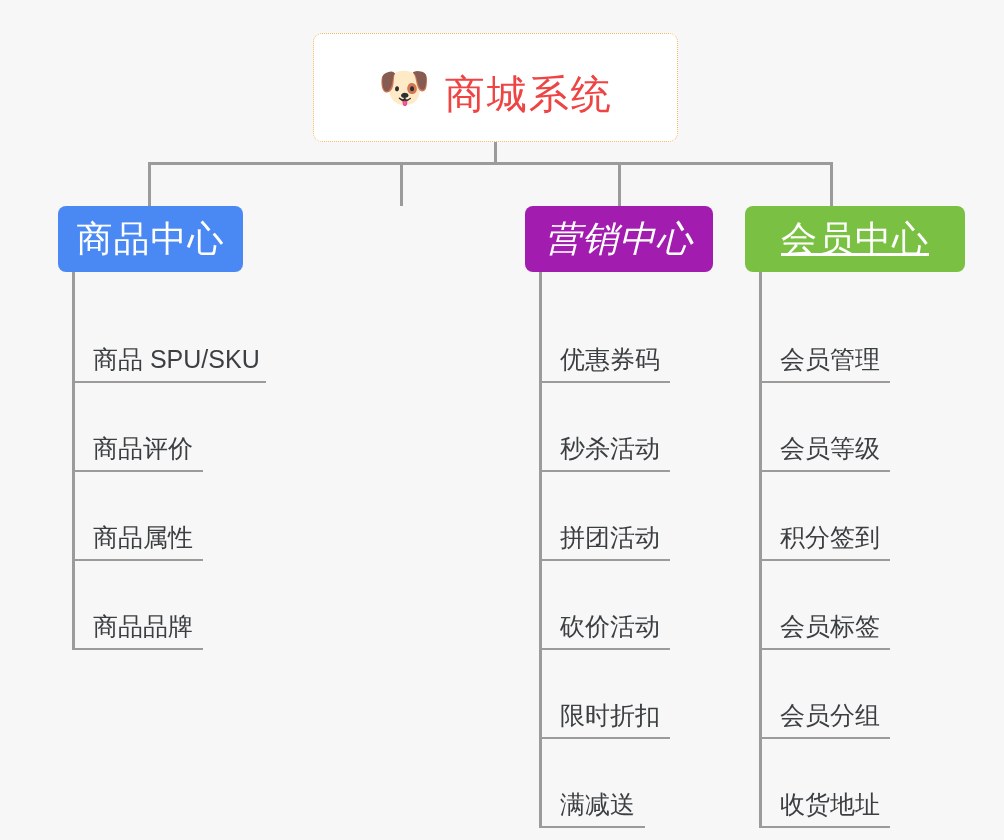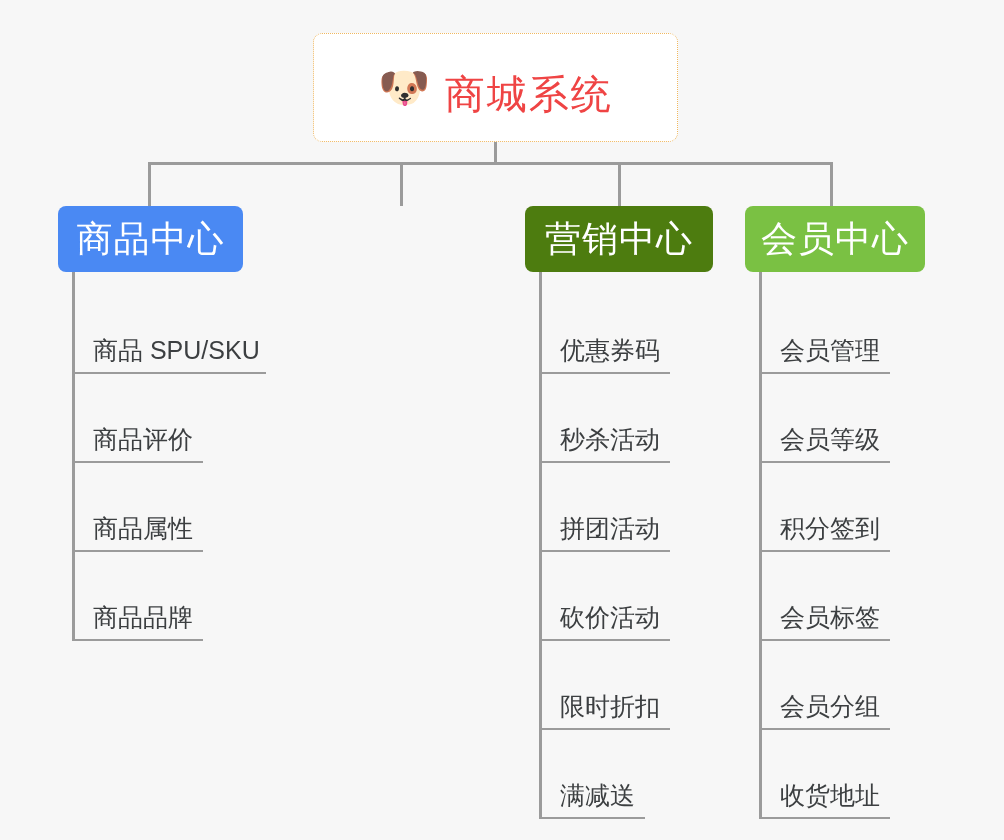--- a/index.html
+++ b/index.html
@@ -101,27 +101,27 @@
     align-items: center;
     justify-content: center;
     color: #ffffff;
     font-size: 36px;
     letter-spacing: 1px;
     white-space: nowrap;
   }
   .col-1 .cat-header { width: 185px; }
   .col-2 .cat-header { width: 185px; }
   .col-3 .cat-header { width: 188px; }
-  .col-4 .cat-header { width: 180px; }
+  .col-4 .cat-header { width: 220px; text-decoration: underline; }
 
   
   .leaf-list {
     position: relative;
     margin-top: 0;
-    padding-top: 13px;
+    padding-top: 22px;
     padding-left: 15px;
     border-left: 3px solid #9b9b9b;
     margin-left: 14px;
   }
   .leaf-item {
     height: 89px;
     display: flex;
     align-items: flex-end;
     position: relative;
   }
@@ -171,21 +171,21 @@
           <span class="leaf-label">商品属性</span>
         </div>
         <div class="leaf-item">
           <span class="leaf-label">商品品牌</span>
         </div>
       </div>
     </div>
 
 
     <div class="column col-3">
-      <div class="cat-header" style="background-color: #4d7c0f;">
+      <div class="cat-header" style="background-color: #a21caf; font-style: italic;">
         <span>营销中心</span>
       </div>
       <div class="leaf-list">
         <div class="leaf-item">
           <span class="leaf-label">优惠券码</span>
         </div>
         <div class="leaf-item">
           <span class="leaf-label">秒杀活动</span>
         </div>
         <div class="leaf-item">

